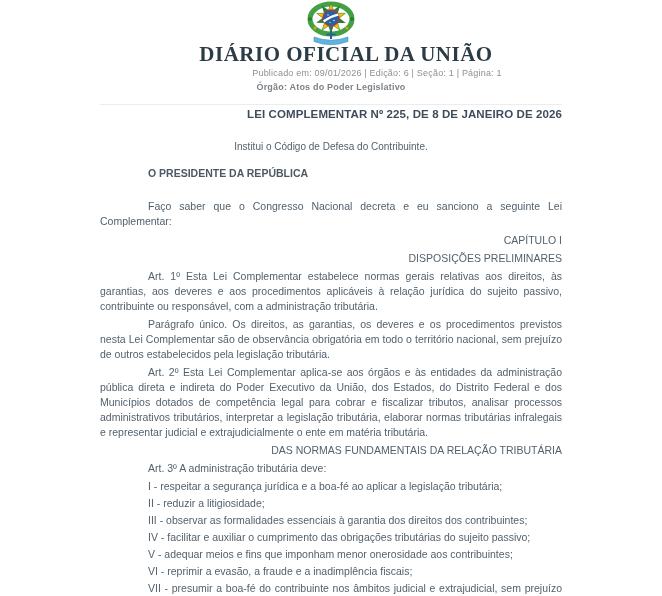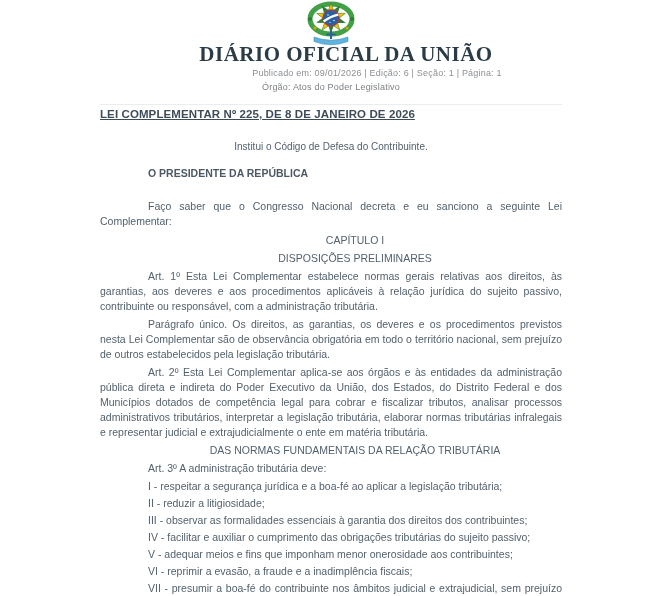--- a/index.html
+++ b/index.html
@@ -16,47 +16,47 @@
     position:absolute;top:42px;left:0;width:100%;text-align:center;
     font-family:"Liberation Serif","DejaVu Serif",serif;
     font-weight:bold;font-size:21px;letter-spacing:.5px;color:#2c3c46;margin:0;padding-left:15px;
   }
   .publine{
     position:absolute;top:68px;left:16px;width:100%;text-align:center;
     font-size:9px;color:#8b9094;letter-spacing:.2px;margin-left:30px;
   }
   .organline{
     position:absolute;top:82px;left:0;width:100%;text-align:center;
-    font-size:9px;font-weight:normal;color:#7d8286;letter-spacing:.2px;
+    font-size:9px;font-weight:bold;color:#7d8286;letter-spacing:.2px;
   }
   .header-divider{
     position:absolute;top:104px;left:100px;width:462px;height:0;
     border-top:1px solid #ececec;
   }
 
   
   .doc{
     position:absolute;left:100px;top:107px;width:462px;
     font-size:10.5px;line-height:15px;color:#53616d;
   }
   .doc-title{
-    font-size:11.5px;font-weight:bold;text-align:left;color:#3e4c5a;
-    margin:0 0 17px 0;line-height:15px;letter-spacing:.1px;text-decoration:underline;
+    font-size:11.5px;font-weight:bold;text-align:right;color:#3e4c5a;
+    margin:0 0 17px 0;line-height:15px;letter-spacing:.1px;
   }
   .ementa{
     text-align:center;font-size:10px;margin:0 0 12px 0;
   }
   .preamble-heading{
     font-weight:bold;text-indent:48px;margin:0 0 18px 0;color:#4c5965;
   }
   .preamble{
     text-indent:48px;text-align:justify;margin:0 0 4px 0;
   }
   .para{margin:0 0 3px 0;text-indent:48px;text-align:justify;}
-  .p-chapter{text-align:center;margin-bottom:3px;}
+  .p-chapter{text-align:right;margin-bottom:3px;}
   .p-body{margin-bottom:3px;}
   .p-item{margin-bottom:2px;}
 </style>
 </head>
 <body>
 
 <div class="page">
 
   <div class="emblem">
     <svg width="72" height="47" viewBox="0 0 72 47" aria-hidden="true">

